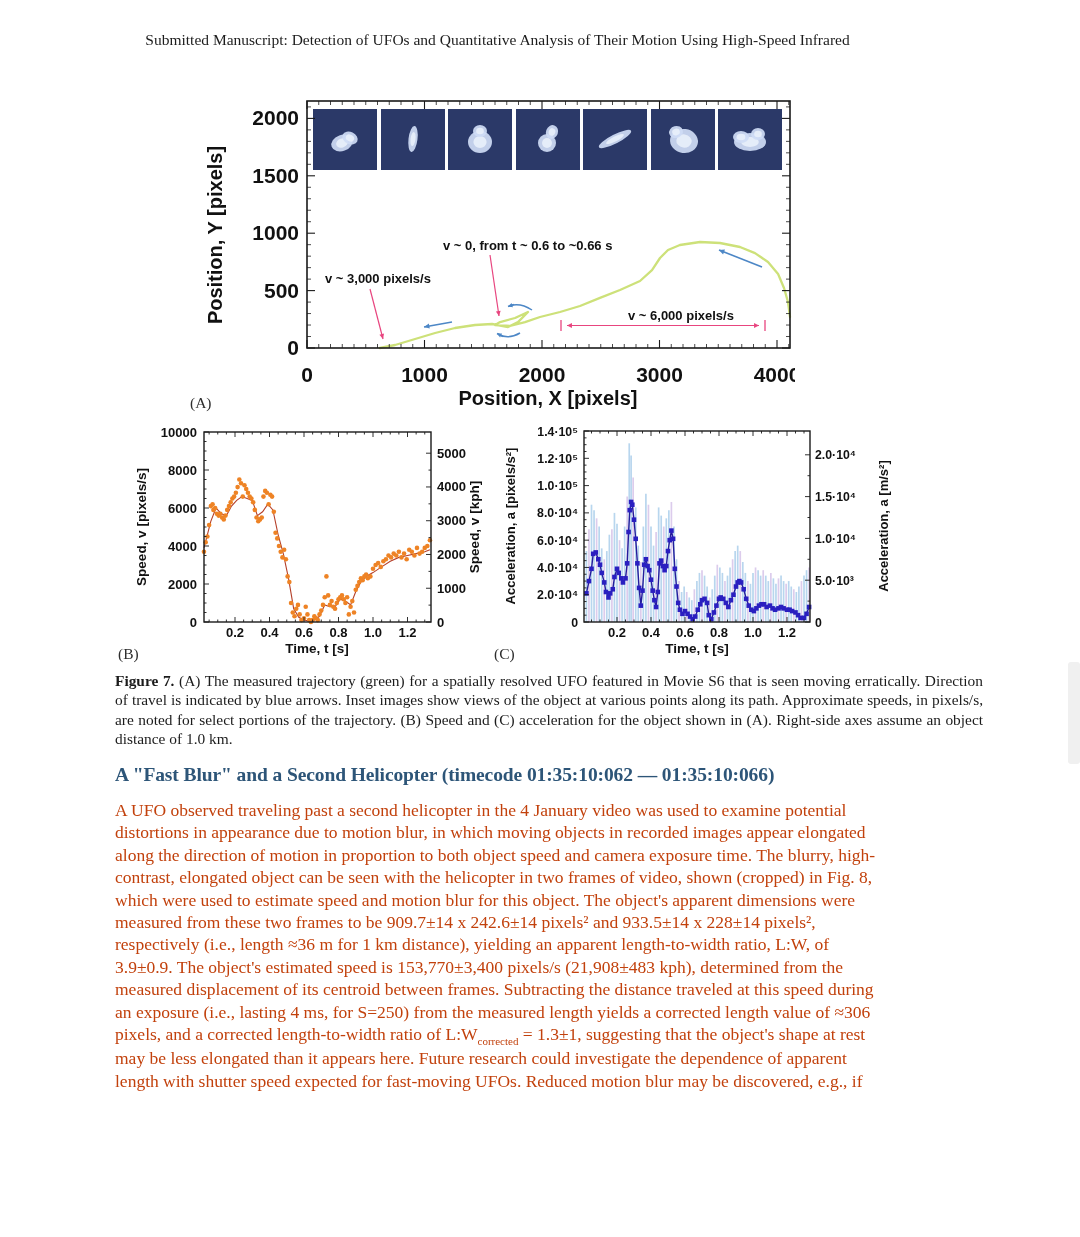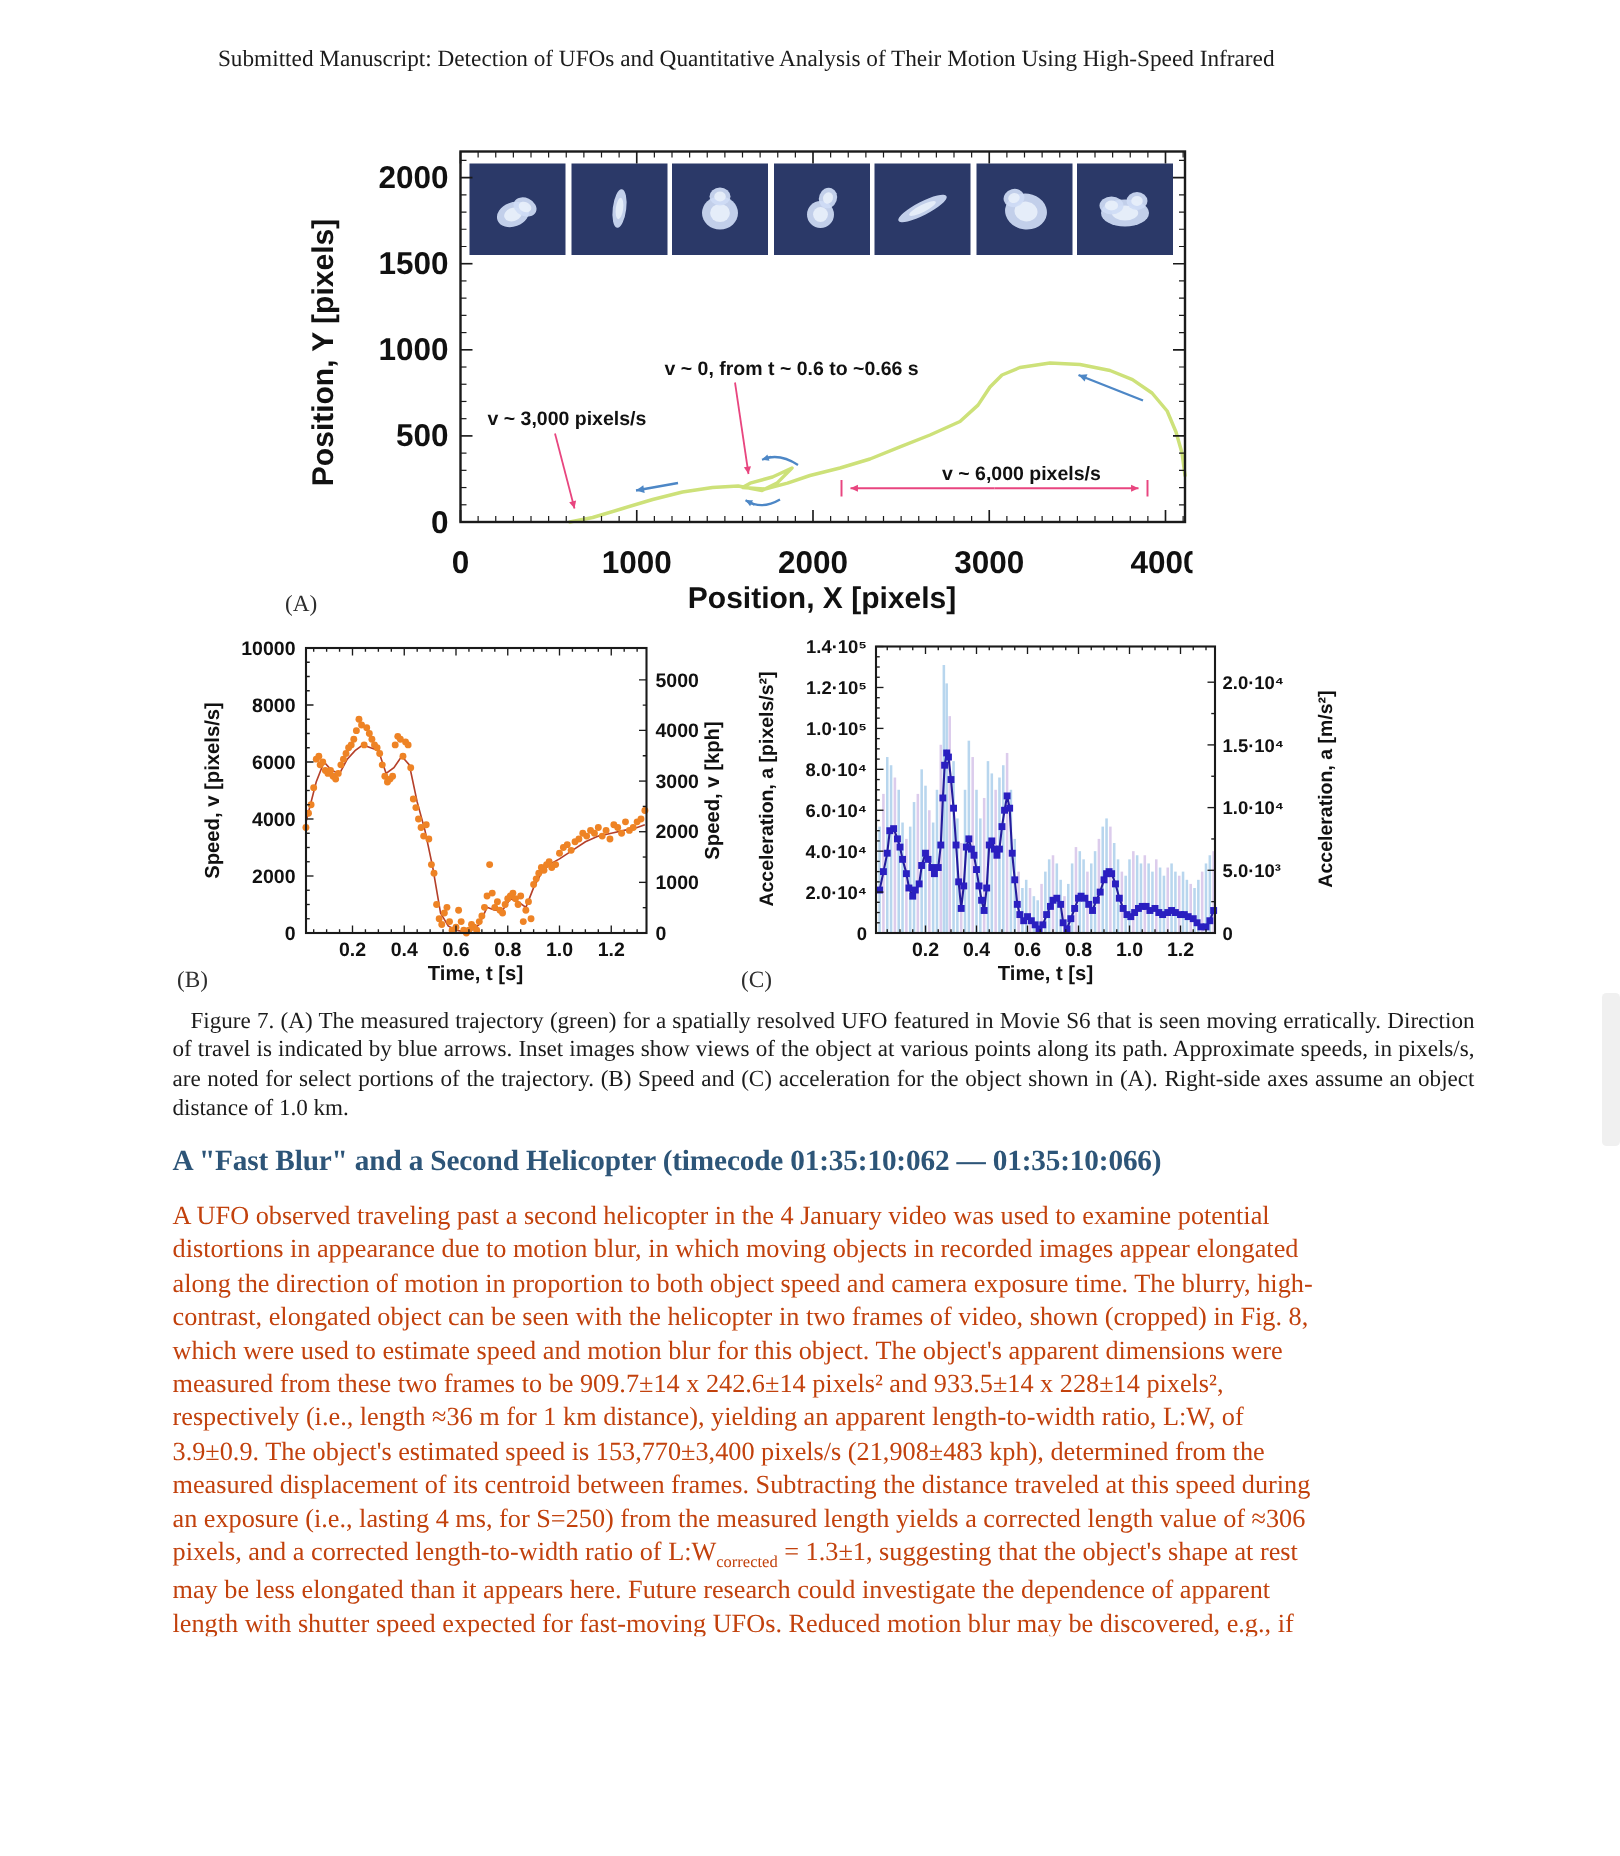--- a/index.html
+++ b/index.html
@@ -5,21 +5,21 @@
   html,body{margin:0;padding:0;background:#ffffff;}
   .page{position:relative;width:1080px;height:1091px;background:#ffffff;overflow:hidden;
         font-family:"Liberation Serif",serif;color:#1d1d1d;}
   .header{position:absolute;left:115px;top:30px;width:765px;text-align:center;
           font-size:15.5px;line-height:1.3;color:#1c1c1c;}
   .chart{position:absolute;}
   svg text{font-family:"Liberation Sans",sans-serif;fill:#111;}
   .plabel{position:absolute;font-size:15.5px;color:#2e2e2e;}
   .caption{position:absolute;left:115px;top:671px;width:868px;font-size:15.4px;
            line-height:1.25;text-align:justify;color:#1b1b1b;}
-  .capbold{font-weight:normal;margin-left:12px;}
+  .capbold{font-weight:bold;}
   .heading{position:absolute;left:115px;top:764px;font-size:19.5px;font-weight:bold;
            color:#2d5578;letter-spacing:-0.1px;}
   .bodytext{position:absolute;left:115px;top:799px;width:766px;font-size:17.5px;
             line-height:1.28;color:#c2410c;}
   sub.small{font-size:11px;}
   .pageno{position:absolute;left:115px;top:1182px;width:765px;text-align:center;
           font-size:17px;color:#4b6a95;}
   .scrollthumb{position:absolute;right:0;top:662px;width:12px;height:102px;
                background:#f0f0f0;border-radius:3px;}
 </style>

